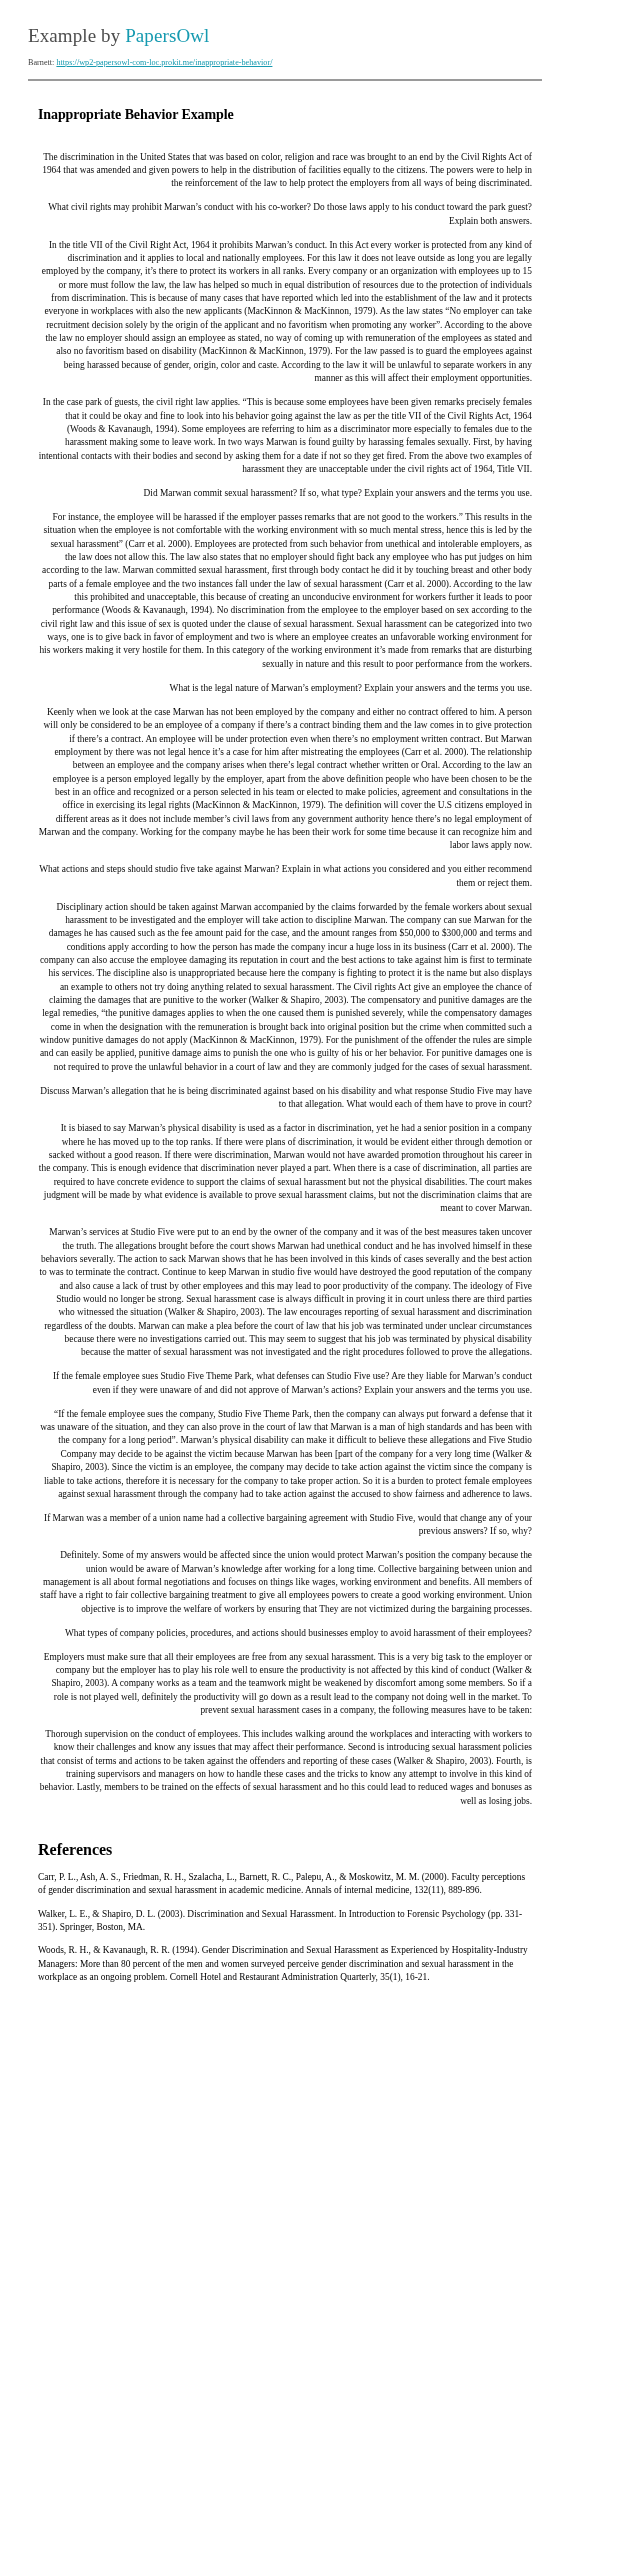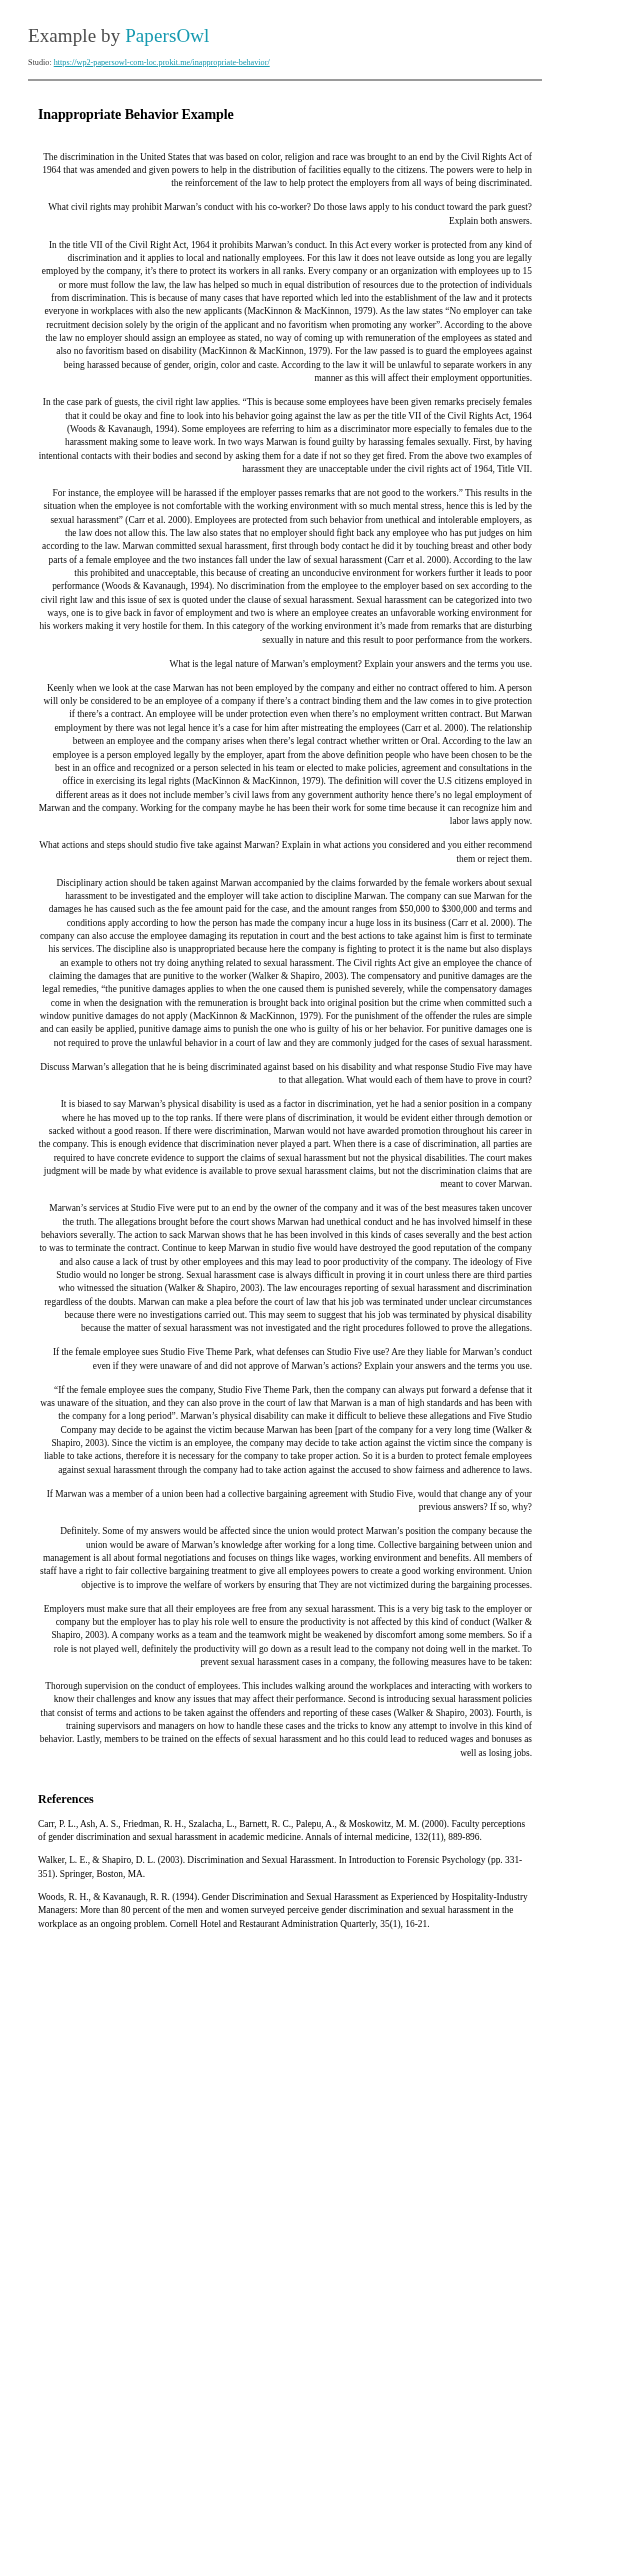--- a/index.html
+++ b/index.html
@@ -62,65 +62,67 @@
     font-size: 9.4px;
     line-height: 1.42;
     margin: 0 0 10.7px 0;
     text-align: right;
     color: #0a0a0a;
   }
   p.para.q {
     
   }
   h2.ref-heading {
-    font-size: 12px;
+    font-size: 16px;
     font-weight: bold;
     margin: 32px 0 10px 0;
     line-height: 1.3;
   }
   p.ref {
     font-size: 9.4px;
     line-height: 1.42;
     margin: 0 0 10px 0;
   }
 </style>
 </head>
 <body>
 
 <div class="page">
 
   <div class="header">
     <div class="brand-line"><span>Example by </span><span class="brand-name">PapersOwl</span></div>
 
-    <div class="source-line"><span>Studio:</span>
+    <div class="source-line"><span>Barnett:</span>
       <a class="source-url" href="#">https://wp2-papersowl-com-loc.prokit.me/inappropriate-behavior/</a></div>
 
     <div class="header-rule"></div>
   </div>
 
   <div class="doc">
     <h1 class="doc-title">Inappropriate Behavior Example</h1>
 
     <div id="blocks-container">
         <p class="para">The discrimination in the United States that was based on color, religion and race was brought to an end by the Civil Rights Act of 1964 that was amended and given powers to help in the distribution of facilities equally to the citizens. The powers were to help in the reinforcement of the law to help protect the employers from all ways of being discriminated.</p>
         <p class="para q">What civil rights may prohibit Marwan’s conduct with his co-worker? Do those laws apply to his conduct toward the park guest? Explain both answers.</p>
         <p class="para">In the title VII of the Civil Right Act, 1964 it prohibits Marwan’s conduct. In this Act every worker is protected from any kind of discrimination and it applies to local and nationally employees. For this law it does not leave outside as long you are legally employed by the company, it’s there to protect its workers in all ranks. Every company or an organization with employees up to 15 or more must follow the law, the law has helped so much in equal distribution of resources due to the protection of individuals from discrimination. This is because of many cases that have reported which led into the establishment of the law and it protects everyone in workplaces with also the new applicants (MacKinnon &amp; MacKinnon, 1979). As the law states “No employer can take recruitment decision solely by the origin of the applicant and no favoritism when promoting any worker”. According to the above the law no employer should assign an employee as stated, no way of coming up with remuneration of the employees as stated and also no favoritism based on disability (MacKinnon &amp; MacKinnon, 1979). For the law passed is to guard the employees against being harassed because of gender, origin, color and caste. According to the law it will be unlawful to separate workers in any manner as this will affect their employment opportunities.</p>
         <p class="para">In the case park of guests, the civil right law applies. “This is because some employees have been given remarks precisely females that it could be okay and fine to look into his behavior going against the law as per the title VII of the Civil Rights Act, 1964 (Woods &amp; Kavanaugh, 1994). Some employees are referring to him as a discriminator more especially to females due to the harassment making some to leave work. In two ways Marwan is found guilty by harassing females sexually. First, by having intentional contacts with their bodies and second by asking them for a date if not so they get fired. From the above two examples of harassment they are unacceptable under the civil rights act of 1964, Title VII.</p>
+        <p class="para q">Did Marwan commit sexual harassment? If so, what type? Explain your answers and the terms you use.</p>
         <p class="para">For instance, the employee will be harassed if the employer passes remarks that are not good to the workers.” This results in the situation when the employee is not comfortable with the working environment with so much mental stress, hence this is led by the sexual harassment” (Carr et al. 2000). Employees are protected from such behavior from unethical and intolerable employers, as the law does not allow this. The law also states that no employer should fight back any employee who has put judges on him according to the law. Marwan committed sexual harassment, first through body contact he did it by touching breast and other body parts of a female employee and the two instances fall under the law of sexual harassment (Carr et al. 2000). According to the law this prohibited and unacceptable, this because of creating an unconducive environment for workers further it leads to poor performance (Woods &amp; Kavanaugh, 1994). No discrimination from the employee to the employer based on sex according to the civil right law and this issue of sex is quoted under the clause of sexual harassment. Sexual harassment can be categorized into two ways, one is to give back in favor of employment and two is where an employee creates an unfavorable working environment for his workers making it very hostile for them. In this category of the working environment it’s made from remarks that are disturbing sexually in nature and this result to poor performance from the workers.</p>
         <p class="para q">What is the legal nature of Marwan’s employment? Explain your answers and the terms you use.</p>
         <p class="para">Keenly when we look at the case Marwan has not been employed by the company and either no contract offered to him. A person will only be considered to be an employee of a company if there’s a contract binding them and the law comes in to give protection if there’s a contract. An employee will be under protection even when there’s no employment written contract. But Marwan employment by there was not legal hence it’s a case for him after mistreating the employees (Carr et al. 2000). The relationship between an employee and the company arises when there’s legal contract whether written or Oral. According to the law an employee is a person employed legally by the employer, apart from the above definition people who have been chosen to be the best in an office and recognized or a person selected in his team or elected to make policies, agreement and consultations in the office in exercising its legal rights (MacKinnon &amp; MacKinnon, 1979). The definition will cover the U.S citizens employed in different areas as it does not include member’s civil laws from any government authority hence there’s no legal employment of Marwan and the company. Working for the company maybe he has been their work for some time because it can recognize him and labor laws apply now.</p>
         <p class="para q">What actions and steps should studio five take against Marwan? Explain in what actions you considered and you either recommend them or reject them.</p>
         <p class="para">Disciplinary action should be taken against Marwan accompanied by the claims forwarded by the female workers about sexual harassment to be investigated and the employer will take action to discipline Marwan. The company can sue Marwan for the damages he has caused such as the fee amount paid for the case, and the amount ranges from $50,000 to $300,000 and terms and conditions apply according to how the person has made the company incur a huge loss in its business (Carr et al. 2000). The company can also accuse the employee damaging its reputation in court and the best actions to take against him is first to terminate his services. The discipline also is unappropriated because here the company is fighting to protect it is the name but also displays an example to others not try doing anything related to sexual harassment. The Civil rights Act give an employee the chance of claiming the damages that are punitive to the worker (Walker &amp; Shapiro, 2003). The compensatory and punitive damages are the legal remedies, “the punitive damages applies to when the one caused them is punished severely, while the compensatory damages come in when the designation with the remuneration is brought back into original position but the crime when committed such a window punitive damages do not apply (MacKinnon &amp; MacKinnon, 1979). For the punishment of the offender the rules are simple and can easily be applied, punitive damage aims to punish the one who is guilty of his or her behavior. For punitive damages one is not required to prove the unlawful behavior in a court of law and they are commonly judged for the cases of sexual harassment.</p>
         <p class="para q">Discuss Marwan’s allegation that he is being discriminated against based on his disability and what response Studio Five may have to that allegation. What would each of them have to prove in court?</p>
         <p class="para">It is biased to say Marwan’s physical disability is used as a factor in discrimination, yet he had a senior position in a company where he has moved up to the top ranks. If there were plans of discrimination, it would be evident either through demotion or sacked without a good reason. If there were discrimination, Marwan would not have awarded promotion throughout his career in the company. This is enough evidence that discrimination never played a part. When there is a case of discrimination, all parties are required to have concrete evidence to support the claims of sexual harassment but not the physical disabilities. The court makes judgment will be made by what evidence is available to prove sexual harassment claims, but not the discrimination claims that are meant to cover Marwan.</p>
         <p class="para">Marwan’s services at Studio Five were put to an end by the owner of the company and it was of the best measures taken uncover the truth. The allegations brought before the court shows Marwan had unethical conduct and he has involved himself in these behaviors severally. The action to sack Marwan shows that he has been involved in this kinds of cases severally and the best action to was to terminate the contract. Continue to keep Marwan in studio five would have destroyed the good reputation of the company and also cause a lack of trust by other employees and this may lead to poor productivity of the company. The ideology of Five Studio would no longer be strong. Sexual harassment case is always difficult in proving it in court unless there are third parties who witnessed the situation (Walker &amp; Shapiro, 2003). The law encourages reporting of sexual harassment and discrimination regardless of the doubts. Marwan can make a plea before the court of law that his job was terminated under unclear circumstances because there were no investigations carried out. This may seem to suggest that his job was terminated by physical disability because the matter of sexual harassment was not investigated and the right procedures followed to prove the allegations.</p>
         <p class="para q">If the female employee sues Studio Five Theme Park, what defenses can Studio Five use? Are they liable for Marwan’s conduct even if they were unaware of and did not approve of Marwan’s actions? Explain your answers and the terms you use.</p>
         <p class="para">“If the female employee sues the company, Studio Five Theme Park, then the company can always put forward a defense that it was unaware of the situation, and they can also prove in the court of law that Marwan is a man of high standards and has been with the company for a long period”. Marwan’s physical disability can make it difficult to believe these allegations and Five Studio Company may decide to be against the victim because Marwan has been [part of the company for a very long time (Walker &amp; Shapiro, 2003). Since the victim is an employee, the company may decide to take action against the victim since the company is liable to take actions, therefore it is necessary for the company to take proper action. So it is a burden to protect female employees against sexual harassment through the company had to take action against the accused to show fairness and adherence to laws.</p>
-        <p class="para q">If Marwan was a member of a union been had a collective bargaining agreement with Studio Five, would that change any of your previous answers? If so, why?</p>
+        <p class="para q">If Marwan was a member of a union name had a collective bargaining agreement with Studio Five, would that change any of your previous answers? If so, why?</p>
         <p class="para">Definitely. Some of my answers would be affected since the union would protect Marwan’s position the company because the union would be aware of Marwan’s knowledge after working for a long time. Collective bargaining between union and management is all about formal negotiations and focuses on things like wages, working environment and benefits. All members of staff have a right to fair collective bargaining treatment to give all employees powers to create a good working environment. Union objective is to improve the welfare of workers by ensuring that They are not victimized during the bargaining processes.</p>
+        <p class="para q">What types of company policies, procedures, and actions should businesses employ to avoid harassment of their employees?</p>
         <p class="para">Employers must make sure that all their employees are free from any sexual harassment. This is a very big task to the employer or company but the employer has to play his role well to ensure the productivity is not affected by this kind of conduct (Walker &amp; Shapiro, 2003). A company works as a team and the teamwork might be weakened by discomfort among some members. So if a role is not played well, definitely the productivity will go down as a result lead to the company not doing well in the market. To prevent sexual harassment cases in a company, the following measures have to be taken:</p>
         <p class="para">Thorough supervision on the conduct of employees. This includes walking around the workplaces and interacting with workers to know their challenges and know any issues that may affect their performance. Second is introducing sexual harassment policies that consist of terms and actions to be taken against the offenders and reporting of these cases (Walker &amp; Shapiro, 2003). Fourth, is training supervisors and managers on how to handle these cases and the tricks to know any attempt to involve in this kind of behavior. Lastly, members to be trained on the effects of sexual harassment and ho this could lead to reduced wages and bonuses as well as losing jobs.</p>
       </div>
 
     <h2 class="ref-heading">References</h2>
     <div id="refs-container">
         <p class="ref">Carr, P. L., Ash, A. S., Friedman, R. H., Szalacha, L., Barnett, R. C., Palepu, A., &amp; Moskowitz, M. M. (2000). Faculty perceptions of gender discrimination and sexual harassment in academic medicine. Annals of internal medicine, 132(11), 889-896.</p>
         <p class="ref">Walker, L. E., &amp; Shapiro, D. L. (2003). Discrimination and Sexual Harassment. In Introduction to Forensic Psychology (pp. 331-351). Springer, Boston, MA.</p>
         <p class="ref">Woods, R. H., &amp; Kavanaugh, R. R. (1994). Gender Discrimination and Sexual Harassment as Experienced by Hospitality-Industry Managers: More than 80 percent of the men and women surveyed perceive gender discrimination and sexual harassment in the workplace as an ongoing problem. Cornell Hotel and Restaurant Administration Quarterly, 35(1), 16-21.</p>
       </div>

